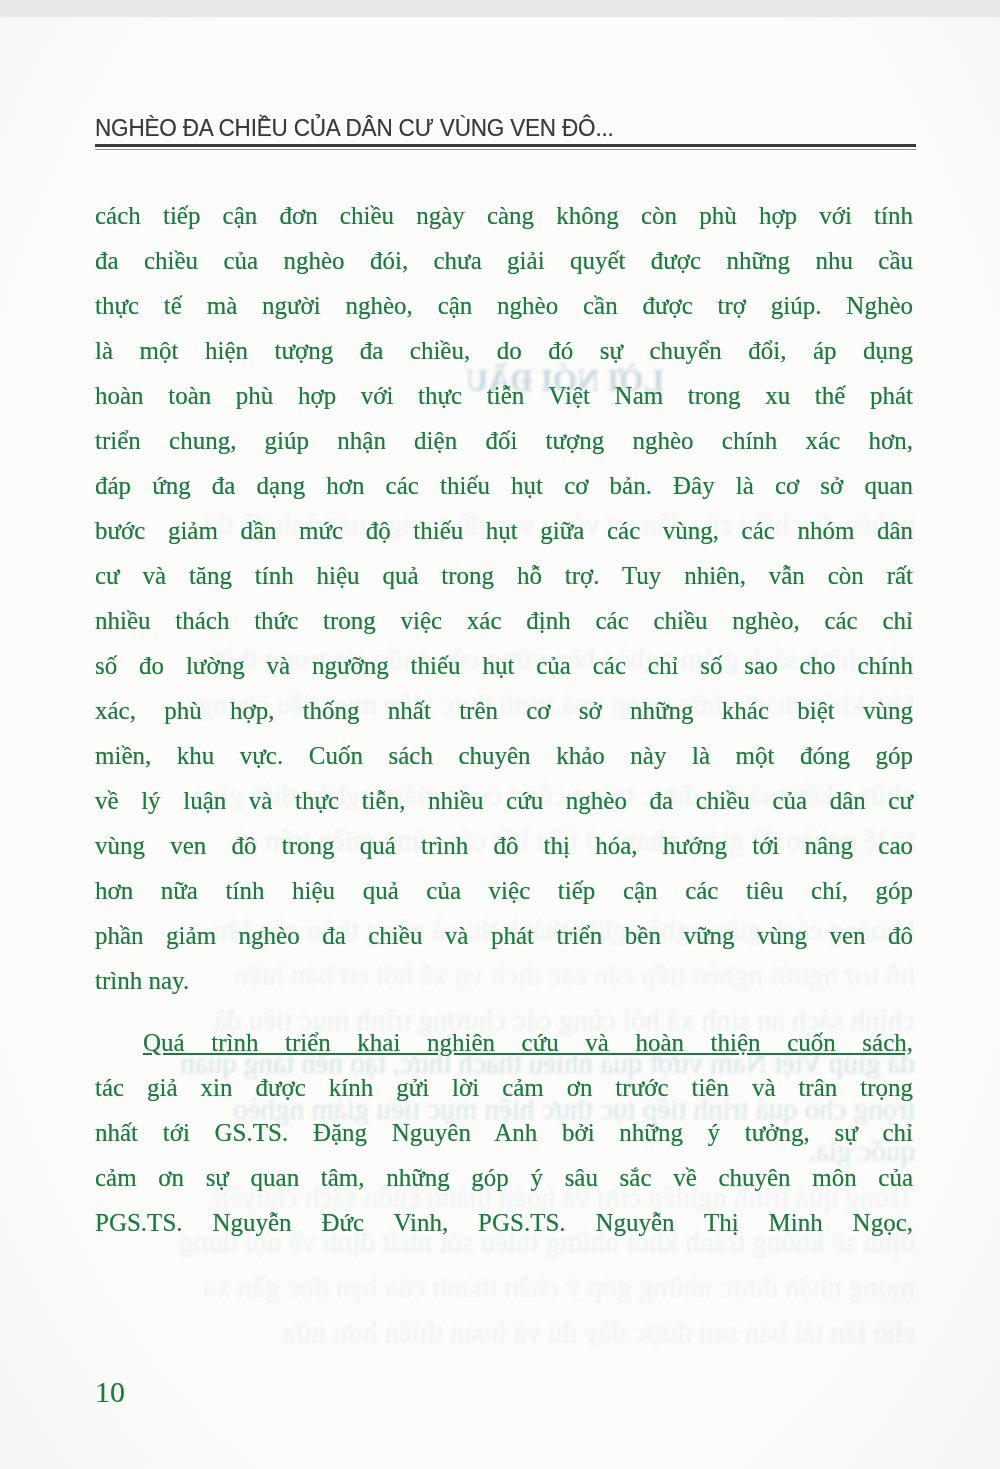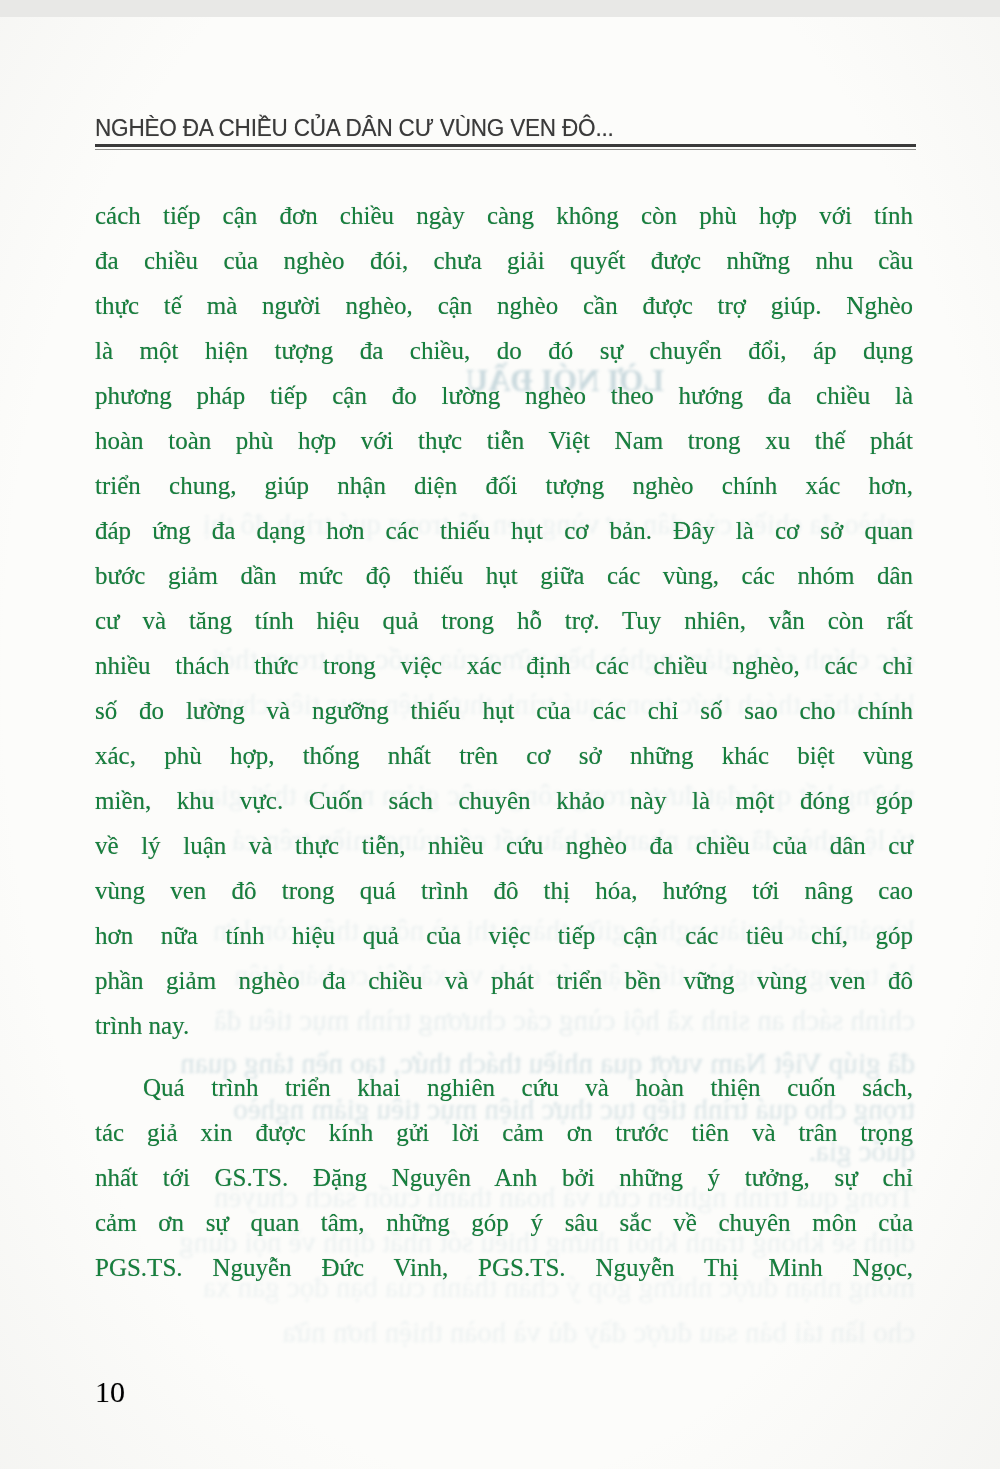--- a/index.html
+++ b/index.html
@@ -38,25 +38,25 @@
     font-size:25px;line-height:45px;color:#15803d;
     text-shadow:0 0 0.8px rgba(30,30,28,0.4);
   }
   .para{margin:0;}
   .para + .para{margin-top:17px;}
   .line{
     text-align:justify;text-align-last:justify;
     white-space:normal;height:45px;
   }
   .line.no-just{text-align-last:left;}
-  .line.first-indent{padding-left:48px;}
+  .line.first-indent{padding-left:48px;text-decoration:underline;}
 
   .page-number{
     position:absolute;left:95px;top:1358px;z-index:2;
-    font-size:30px;color:#000000;
+    font-size:30px;color:#15803d;
     text-shadow:0 0 0.8px rgba(30,30,28,0.35);
   }
 
   
   .bleed-layer{position:absolute;inset:0;z-index:1;pointer-events:none;}
   .bleed-line{
     position:absolute;left:100px;width:815px;
     transform:scaleX(-1);
     filter:blur(1.8px);
     color:#7fa6b4;
@@ -92,21 +92,20 @@
     <div class="running-head-text">NGHÈO ĐA CHIỀU CỦA DÂN CƯ VÙNG VEN ĐÔ...</div>
     <div class="rule"></div>
   </div>
 
   <div class="body-text">
       <div class="para">
         <div class="line">cách tiếp cận đơn chiều ngày càng không còn phù hợp với tính</div>
         <div class="line">đa chiều của nghèo đói, chưa giải quyết được những nhu cầu</div>
         <div class="line">thực tế mà người nghèo, cận nghèo cần được trợ giúp. Nghèo</div>
         <div class="line">là một hiện tượng đa chiều, do đó sự chuyển đổi, áp dụng</div>
-        <div class="line">phương pháp tiếp cận đo lường nghèo theo hướng đa chiều là</div>
         <div class="line">hoàn toàn phù hợp với thực tiễn Việt Nam trong xu thế phát</div>
         <div class="line">triển chung, giúp nhận diện đối tượng nghèo chính xác hơn,</div>
         <div class="line">đáp ứng đa dạng hơn các thiếu hụt cơ bản. Đây là cơ sở quan</div>
         <div class="line">bước giảm dần mức độ thiếu hụt giữa các vùng, các nhóm dân</div>
         <div class="line">cư và tăng tính hiệu quả trong hỗ trợ. Tuy nhiên, vẫn còn rất</div>
         <div class="line">nhiều thách thức trong việc xác định các chiều nghèo, các chỉ</div>
         <div class="line">số đo lường và ngưỡng thiếu hụt của các chỉ số sao cho chính</div>
         <div class="line">xác, phù hợp, thống nhất trên cơ sở những khác biệt vùng</div>
         <div class="line">miền, khu vực. Cuốn sách chuyên khảo này là một đóng góp</div>
         <div class="line">về lý luận và thực tiễn, nhiều cứu nghèo đa chiều của dân cư</div>

